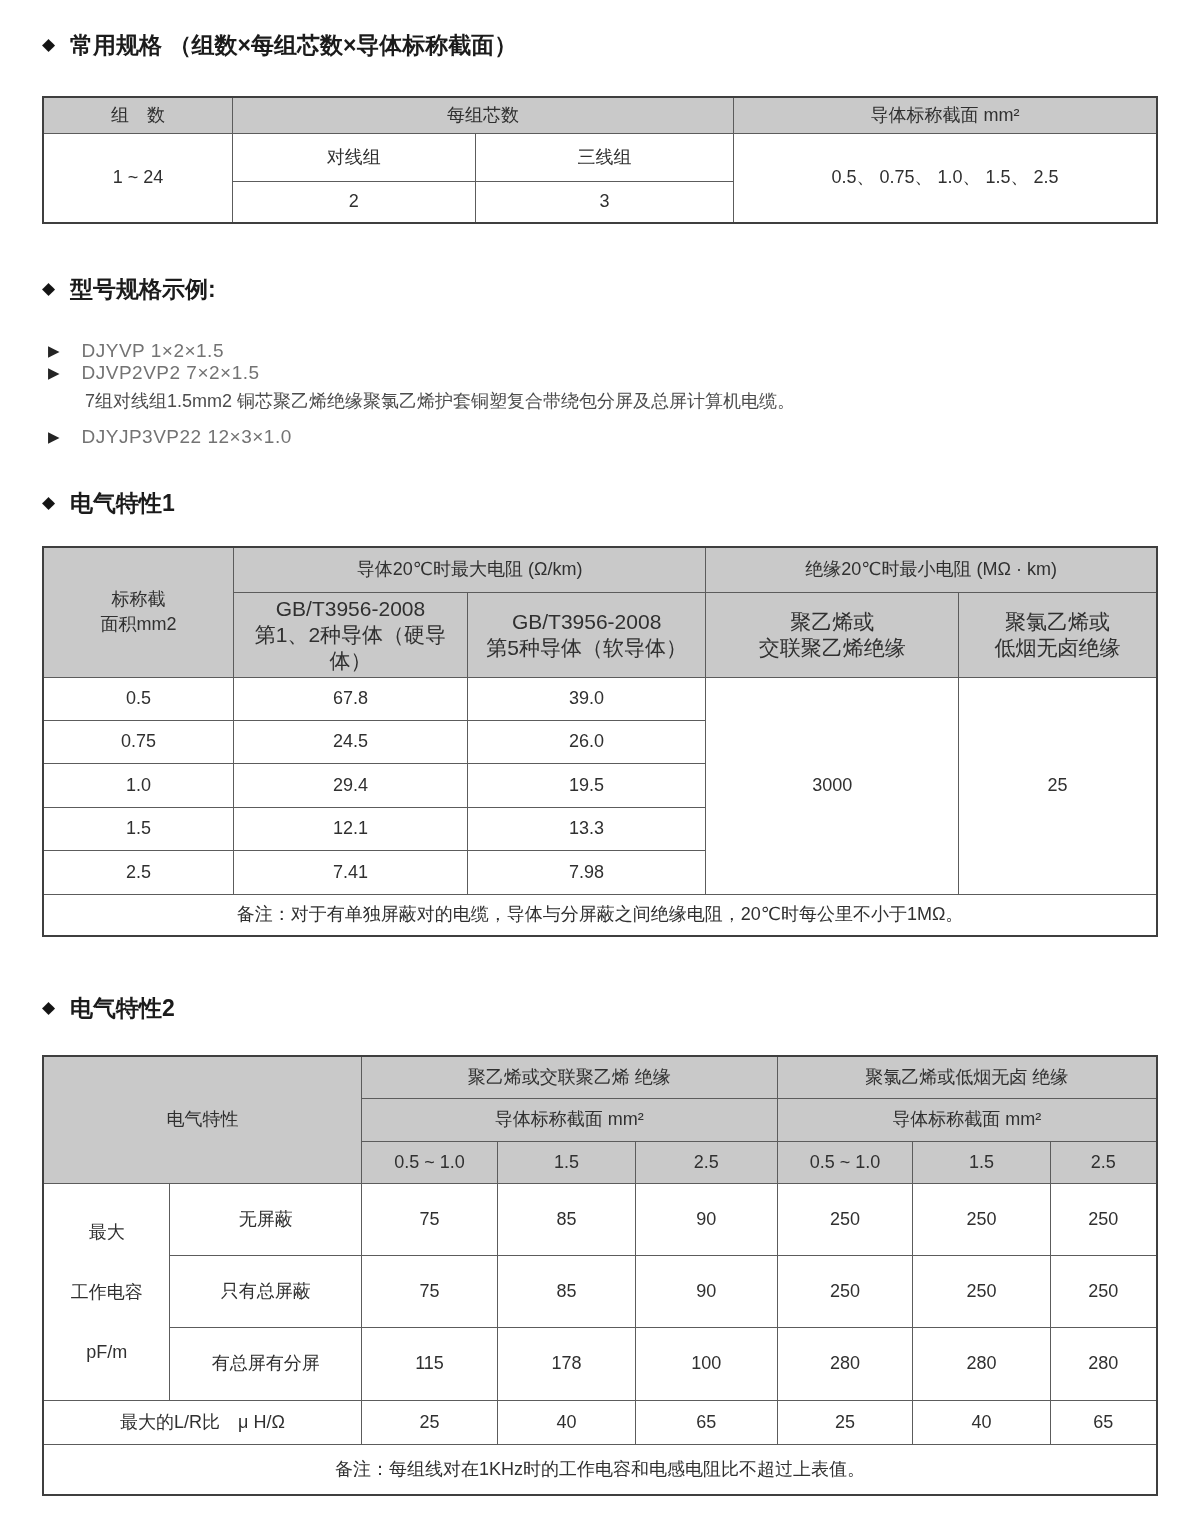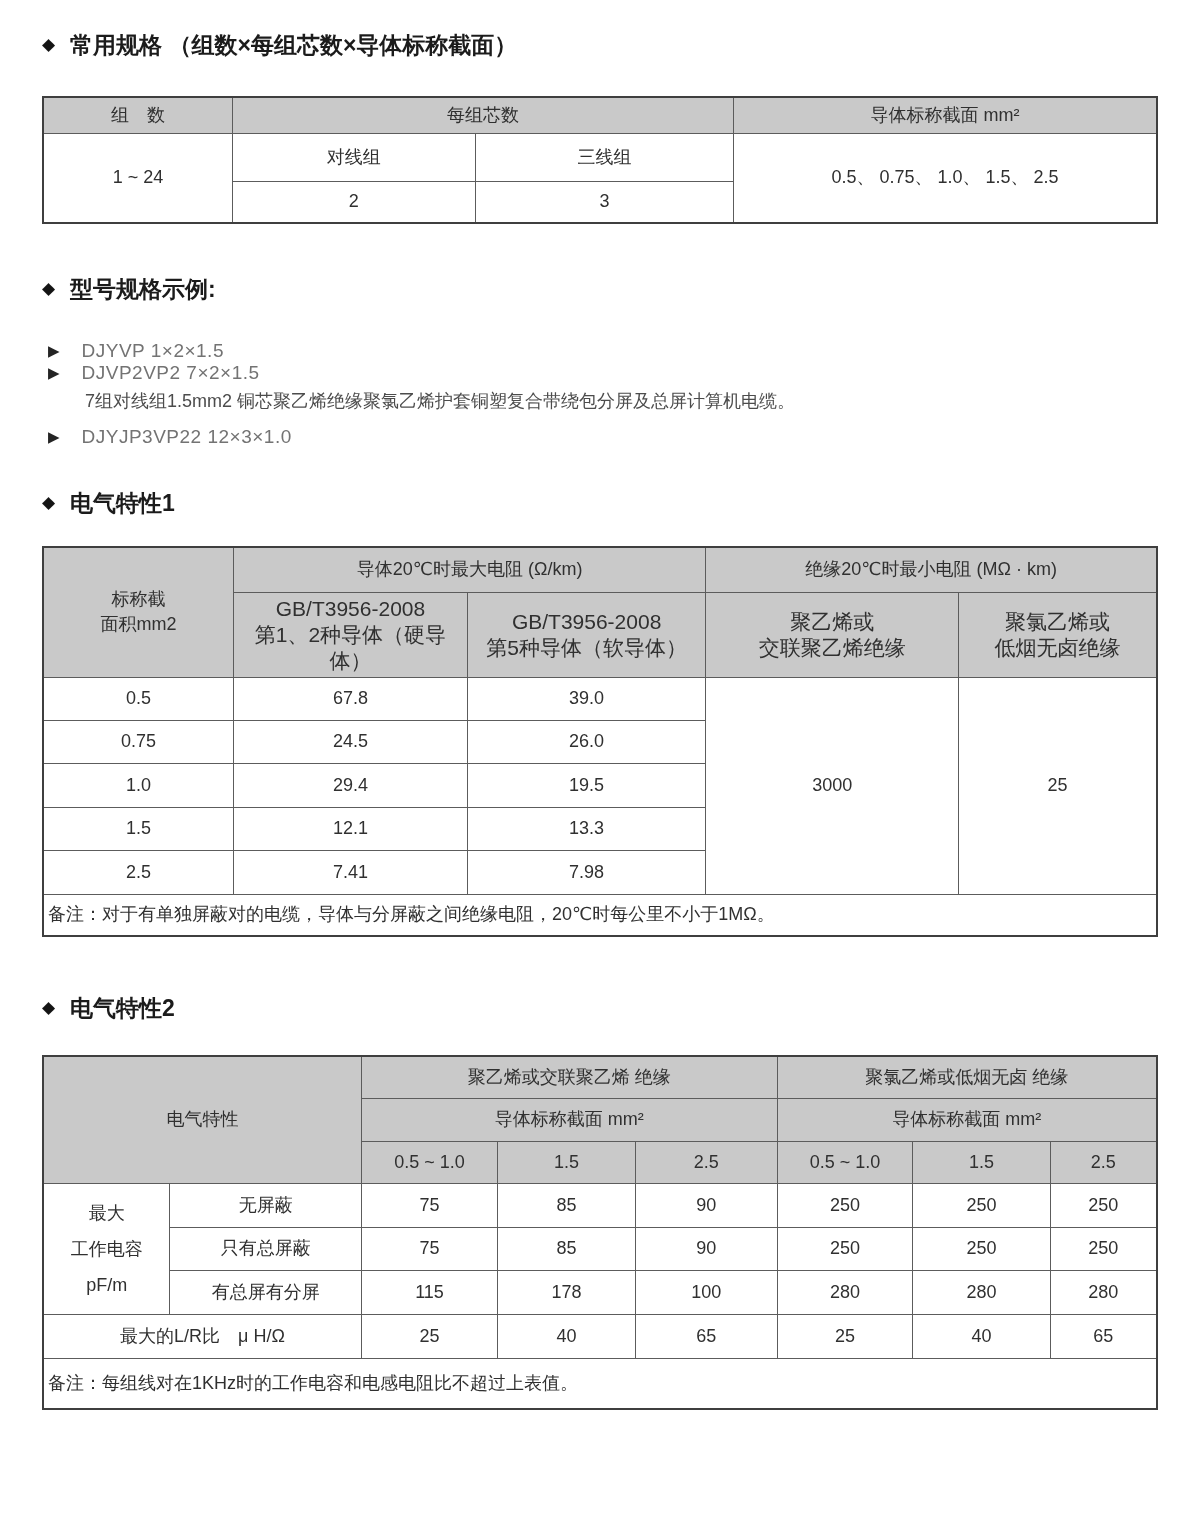--- a/index.html
+++ b/index.html
@@ -22,22 +22,22 @@
     width: 100%; border-collapse: collapse; table-layout: fixed;
     border: 2px solid #3f3f3f;
   }
   td {
     border: 1px solid #5c5c5c; text-align: center; vertical-align: middle;
     font-size: 18px; color: #303030; white-space: pre-line;
     line-height: 25px; padding: 2px 4px;
   }
   .hdr { background: #c9c9c9; }
   .sub { font-size: 21px; line-height: 26px; }
-  .remark-cell { text-align: left; }
-  .cap-cell { line-height: 36px; padding: 8px; }
+  .remark-cell { text-align: center; }
+  .cap-cell { line-height: 60px; padding: 18px; }
 
   .t1-wrap { margin-top: 36px; }
   .t2-wrap { margin-top: 28px; }
   .t3-wrap { margin-top: 32px; }
 
   .h2-title { margin-top: 50px; }
   .h3-title { margin-top: 40px; }
   .h4-title { margin-top: 56px; }
 
   

